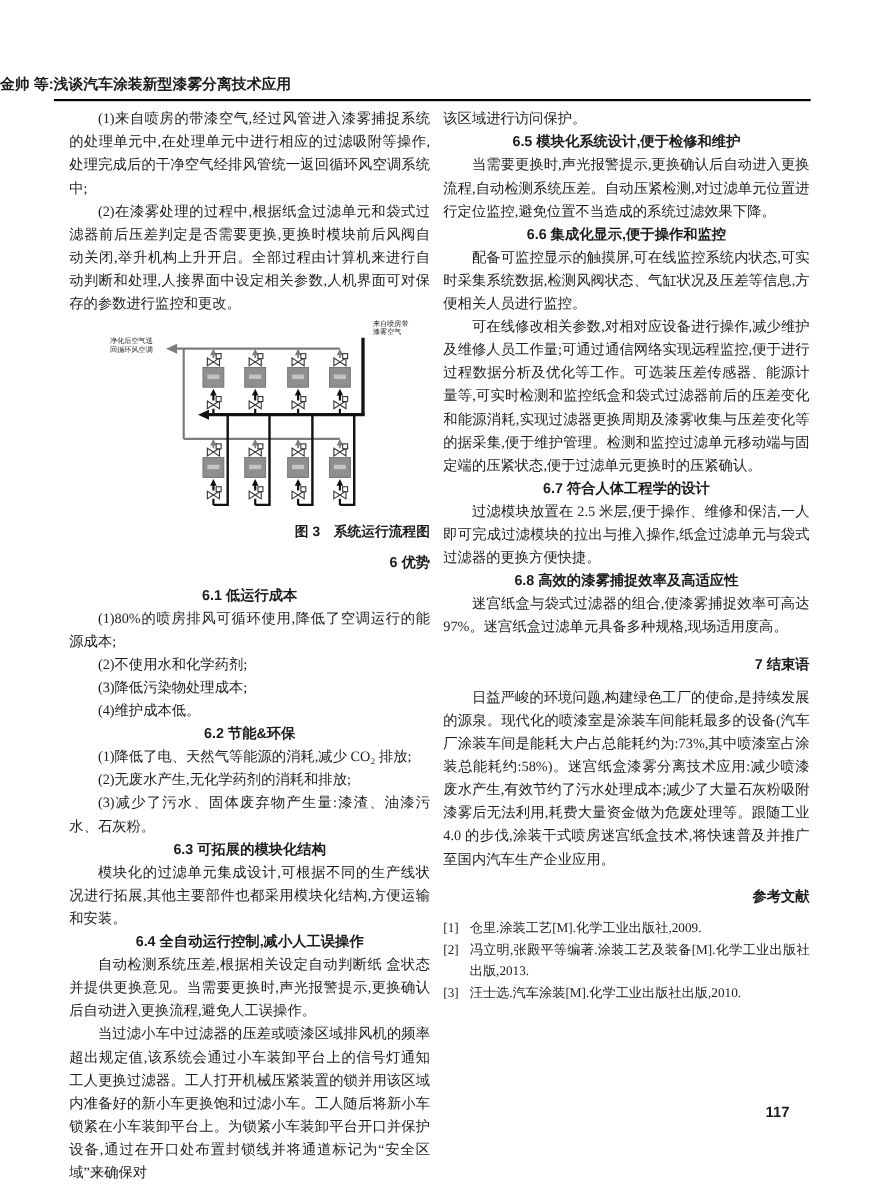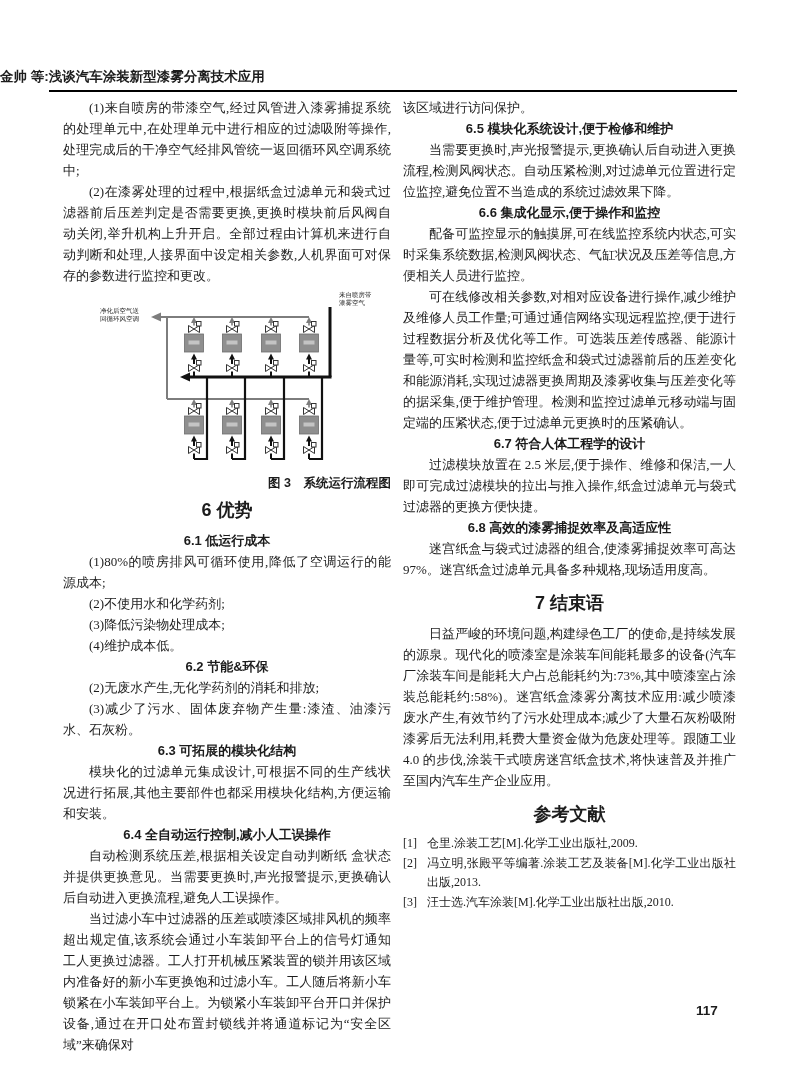--- a/index.html
+++ b/index.html
@@ -6,22 +6,22 @@
   .page{position:relative;width:793px;height:1077px;background:#fff;overflow:hidden;
         font-family:"Liberation Serif","DejaVu Serif",serif;color:#1c1c1c;}
   .header-title{position:absolute;top:68px;left:0;width:100%;text-align:left;
         font-family:"Liberation Sans","DejaVu Sans",sans-serif;font-weight:bold;font-size:13.5px;}
   .header-rule{position:absolute;top:90px;left:49px;width:688px;border-top:2px solid #000;}
   .col{position:absolute;top:97px;text-align:justify;font-size:13px;line-height:21px;}
   .col-left{left:63px;width:328px;}
   .col-right{left:403px;width:333px;}
   .para{text-indent:2em;margin:0;}
   .para.no-indent{text-indent:0;}
-  .h1{font-family:"Liberation Sans","DejaVu Sans",sans-serif;font-weight:bold;font-size:18px;
-      margin:13px 0 9px;text-indent:0;text-align:center;}
+  .h1{font-family:"Liberation Sans","DejaVu Sans",sans-serif;font-weight:bold;font-size:13px;
+      margin:13px 0 9px;text-indent:0;text-align:right;}
   .h2{font-family:"Liberation Sans","DejaVu Sans",sans-serif;font-weight:bold;font-size:13px;
       line-height:21px;margin:0;text-indent:0;text-align:center;}
   .figure{position:relative;margin:5px 0 2px;height:196px;}
   .fig-label{position:absolute;font-size:6.5px;line-height:8px;color:#222;
       font-family:"Liberation Sans","DejaVu Sans",sans-serif;}
   .fig-label-return{left:24px;top:16px;width:52px;text-align:right;}
   .fig-label-inlet{left:276px;top:0px;width:44px;text-align:left;}
   .fig-caption{text-align:right;font-family:"Liberation Sans","DejaVu Sans",sans-serif;
       font-weight:bold;font-size:12.5px;margin-top:2px;}
   .refs{margin-top:2px;}
@@ -110,33 +110,34 @@
       <div class="fig-caption">图 3　系统运行流程图</div>
     </div>
 
     <p class="h1">6 优势</p>
     <p class="h2">6.1 低运行成本</p>
     <p class="para">(1)80%的喷房排风可循环使用,降低了空调运行的能源成本;</p>
     <p class="para">(2)不使用水和化学药剂;</p>
     <p class="para">(3)降低污染物处理成本;</p>
     <p class="para">(4)维护成本低。</p>
     <p class="h2">6.2 节能&amp;环保</p>
+    <p class="para">(1)降低了电、天然气等能源的消耗,减少 CO₂ 排放;</p>
     <p class="para">(2)无废水产生,无化学药剂的消耗和排放;</p>
     <p class="para">(3)减少了污水、固体废弃物产生量:漆渣、油漆污水、石灰粉。</p>
     <p class="h2">6.3 可拓展的模块化结构</p>
     <p class="para">模块化的过滤单元集成设计,可根据不同的生产线状况进行拓展,其他主要部件也都采用模块化结构,方便运输和安装。</p>
     <p class="h2">6.4 全自动运行控制,减小人工误操作</p>
     <p class="para">自动检测系统压差,根据相关设定自动判断纸 盒状态并提供更换意见。当需要更换时,声光报警提示,更换确认后自动进入更换流程,避免人工误操作。</p>
     <p class="para">当过滤小车中过滤器的压差或喷漆区域排风机的频率超出规定值,该系统会通过小车装卸平台上的信号灯通知工人更换过滤器。工人打开机械压紧装置的锁并用该区域内准备好的新小车更换饱和过滤小车。工人随后将新小车锁紧在小车装卸平台上。为锁紧小车装卸平台开口并保护设备,通过在开口处布置封锁线并将通道标记为“安全区域”来确保对</p>
   </div>
 
   <div class="col col-right">
     <p class="para no-indent">该区域进行访问保护。</p>
     <p class="h2">6.5 模块化系统设计,便于检修和维护</p>
-    <p class="para">当需要更换时,声光报警提示,更换确认后自动进入更换流程,检测风阀状态。自动压紧检测,对过滤单元位置进行定位监控,避免位置不当造成的系统过滤效果下降。</p>
+    <p class="para">当需要更换时,声光报警提示,更换确认后自动进入更换流程,自动检测系统压差。自动压紧检测,对过滤单元位置进行定位监控,避免位置不当造成的系统过滤效果下降。</p>
     <p class="h2">6.6 集成化显示,便于操作和监控</p>
     <p class="para">配备可监控显示的触摸屏,可在线监控系统内状态,可实时采集系统数据,检测风阀状态、气缸状况及压差等信息,方便相关人员进行监控。</p>
     <p class="para">可在线修改相关参数,对相对应设备进行操作,减少维护及维修人员工作量;可通过通信网络实现远程监控,便于进行过程数据分析及优化等工作。可选装压差传感器、能源计量等,可实时检测和监控纸盒和袋式过滤器前后的压差变化和能源消耗,实现过滤器更换周期及漆雾收集与压差变化等的据采集,便于维护管理。检测和监控过滤单元移动端与固定端的压紧状态,便于过滤单元更换时的压紧确认。</p>
     <p class="h2">6.7 符合人体工程学的设计</p>
     <p class="para">过滤模块放置在 2.5 米层,便于操作、维修和保洁,一人即可完成过滤模块的拉出与推入操作,纸盒过滤单元与袋式过滤器的更换方便快捷。</p>
     <p class="h2">6.8 高效的漆雾捕捉效率及高适应性</p>
     <p class="para">迷宫纸盒与袋式过滤器的组合,使漆雾捕捉效率可高达97%。迷宫纸盒过滤单元具备多种规格,现场适用度高。</p>
     <p class="h1">7 结束语</p>
     <p class="para">日益严峻的环境问题,构建绿色工厂的使命,是持续发展的源泉。现代化的喷漆室是涂装车间能耗最多的设备(汽车厂涂装车间是能耗大户占总能耗约为:73%,其中喷漆室占涂装总能耗约:58%)。迷宫纸盒漆雾分离技术应用:减少喷漆废水产生,有效节约了污水处理成本;减少了大量石灰粉吸附漆雾后无法利用,耗费大量资金做为危废处理等。跟随工业 4.0 的步伐,涂装干式喷房迷宫纸盒技术,将快速普及并推广至国内汽车生产企业应用。</p>
     <p class="h1">参考文献</p>

